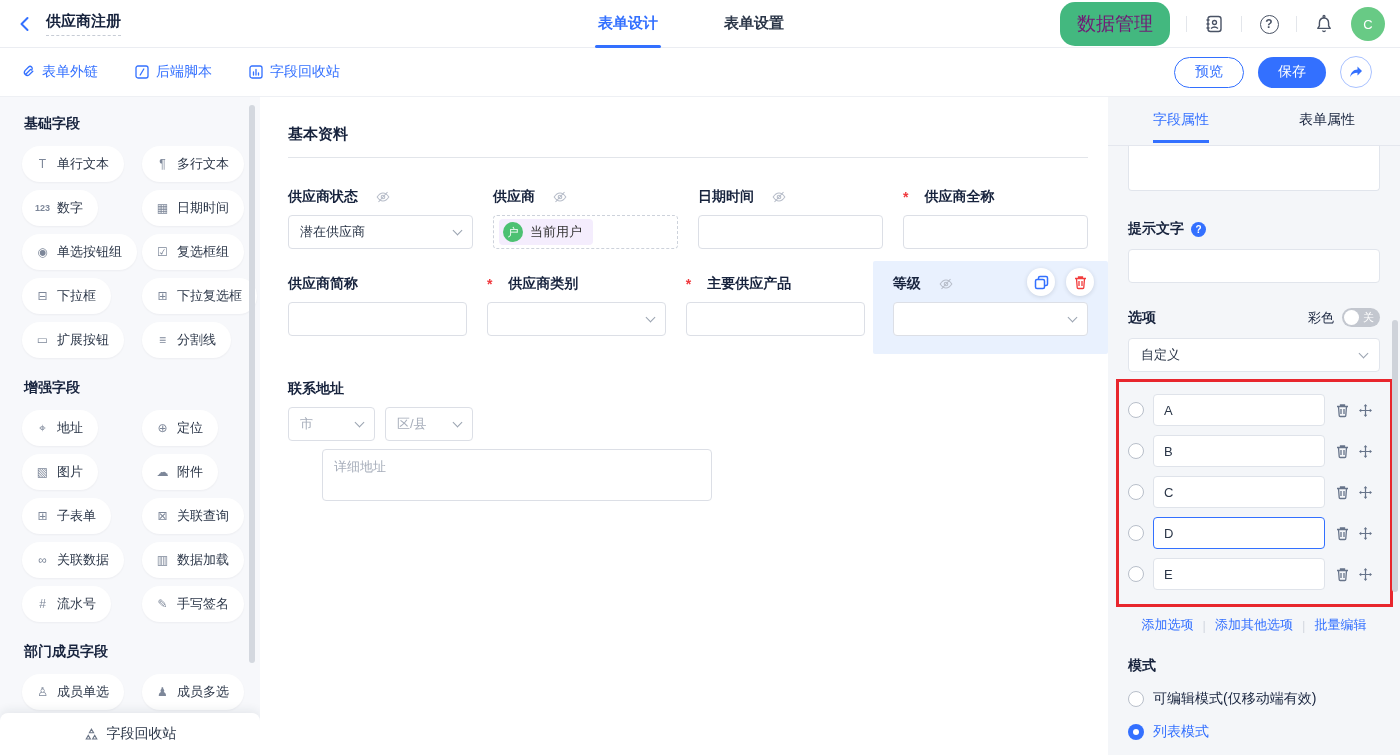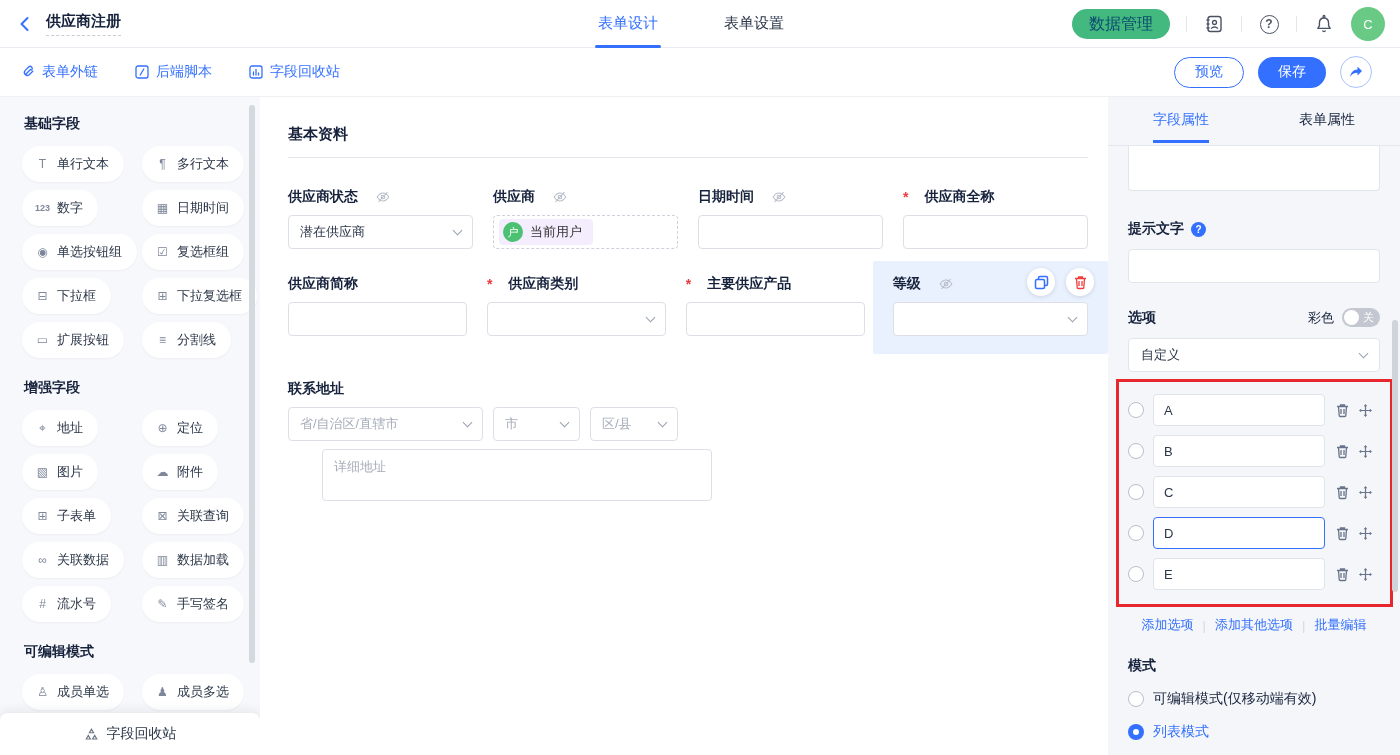--- a/index.html
+++ b/index.html
@@ -9,26 +9,26 @@
     background:#fff; font-family:"Liberation Sans","DejaVu Sans",sans-serif;
     color:#17233d; font-size:14px;
   }
   
   .hdr { position:absolute; top:0; left:0; right:0; height:48px; background:#fff;
          border-bottom:1px solid #ebedf2; display:flex; align-items:center; z-index:6; }
   .back { margin-left:16px; width:20px; height:20px; display:flex; align-items:center; cursor:pointer; }
   .hdr-title { margin-left:10px; font-size:15px; font-weight:bold;
                border-bottom:1px dashed #c7ccd5; padding-bottom:4px; }
   .hdr-tabs { position:absolute; left:598px; top:0; height:48px; display:flex; gap:66px; }
-  .htab { height:48px; line-height:46px; font-size:15px; color:#2b3648; cursor:pointer; position:relative; }
+  .htab { height:48px; line-height:46px; font-size:15px; color:#2b3648; cursor:pointer; position:relative;font-weight:bold; }
   .htab.on { color:#3370ff; }
   .htab.on .tab-ul { position:absolute; left:-3px; right:-3px; bottom:0; height:3px; background:#3370ff; border-radius:2px; }
   .hdr-right { position:absolute; right:15px; top:0; height:48px; display:flex; align-items:center; gap:16px; }
-  .btn-green { height:30px; padding:0 17px; border-radius:15px; background:#43b87f; color:#0c4a6e;
-               font-size:16px; border:none; display:flex; align-items:center; cursor:pointer; }
+  .btn-green { height:44px; padding:0 17px; border-radius:15px; background:#43b87f; color:#701a75;
+               font-size:19px; border:none; display:flex; align-items:center; cursor:pointer; }
   .vdiv { width:1px; height:16px; background:#e3e6eb; }
   .hicon { width:22px; height:22px; display:flex; align-items:center; justify-content:center; cursor:pointer; }
   .help-c { width:19px; height:19px; border-radius:50%; border:1.4px solid #4a5365; color:#4a5365;
             font-size:12px; font-weight:bold; display:flex; align-items:center; justify-content:center; }
   .avatar { width:34px; height:34px; border-radius:50%; background:#68ca85; color:#fff;
             display:flex; align-items:center; justify-content:center; font-size:13px; cursor:pointer; }
   
   .tbar { position:absolute; top:48px; left:0; right:0; height:49px; background:#fff;
           border-bottom:1px solid #eef0f4; display:flex; align-items:center; z-index:5; }
   .tlink { display:flex; align-items:center; gap:6px; color:#3370ff; font-size:14px; cursor:pointer; margin-left:20px; }
@@ -291,21 +291,21 @@
         <span class="pill" data-interactable="true">
             <span class="picon" data-interactable="false">#</span>
             <span data-interactable="false">流水号</span>
           </span>
         <span class="pill" data-interactable="true">
             <span class="picon" data-interactable="false">✎</span>
             <span data-interactable="false">手写签名</span>
           </span>
       </div>
 
-      <div class="sb-title later" data-interactable="false">可编辑模式</div>
+      <div class="sb-title later" data-interactable="false">部门成员字段</div>
       <div class="pill-grid" data-interactable="false">
         <span class="pill" data-interactable="true">
             <span class="picon" data-interactable="false">♙</span>
             <span data-interactable="false">成员单选</span>
           </span>
         <span class="pill" data-interactable="true">
             <span class="picon" data-interactable="false">♟</span>
             <span data-interactable="false">成员多选</span>
           </span>
         <span class="pill" data-interactable="true" style="width:102px"></span>
@@ -436,24 +436,20 @@
             </svg>
         </button>
       </div>
     </div>
 
     <div data-interactable="true">
       <div class="flabel">
           <span data-interactable="false">联系地址</span>
         </div>
       <div class="addr-selects" data-interactable="false">
-        <div class="ibox" style="width:195px" data-interactable="true">
-          <span class="ph" data-interactable="false">省/自治区/直辖市</span>
-          <span class="chev" data-interactable="false"></span>
-        </div>
         <div class="ibox" style="width:87px" data-interactable="true">
           <span class="ph" data-interactable="false">市</span>
           <span class="chev" data-interactable="false"></span>
         </div>
         <div class="ibox" style="width:88px" data-interactable="true">
           <span class="ph" data-interactable="false">区/县</span>
           <span class="chev" data-interactable="false"></span>
         </div>
       </div>
       <div class="addr-text" data-interactable="true">详细地址</div>

